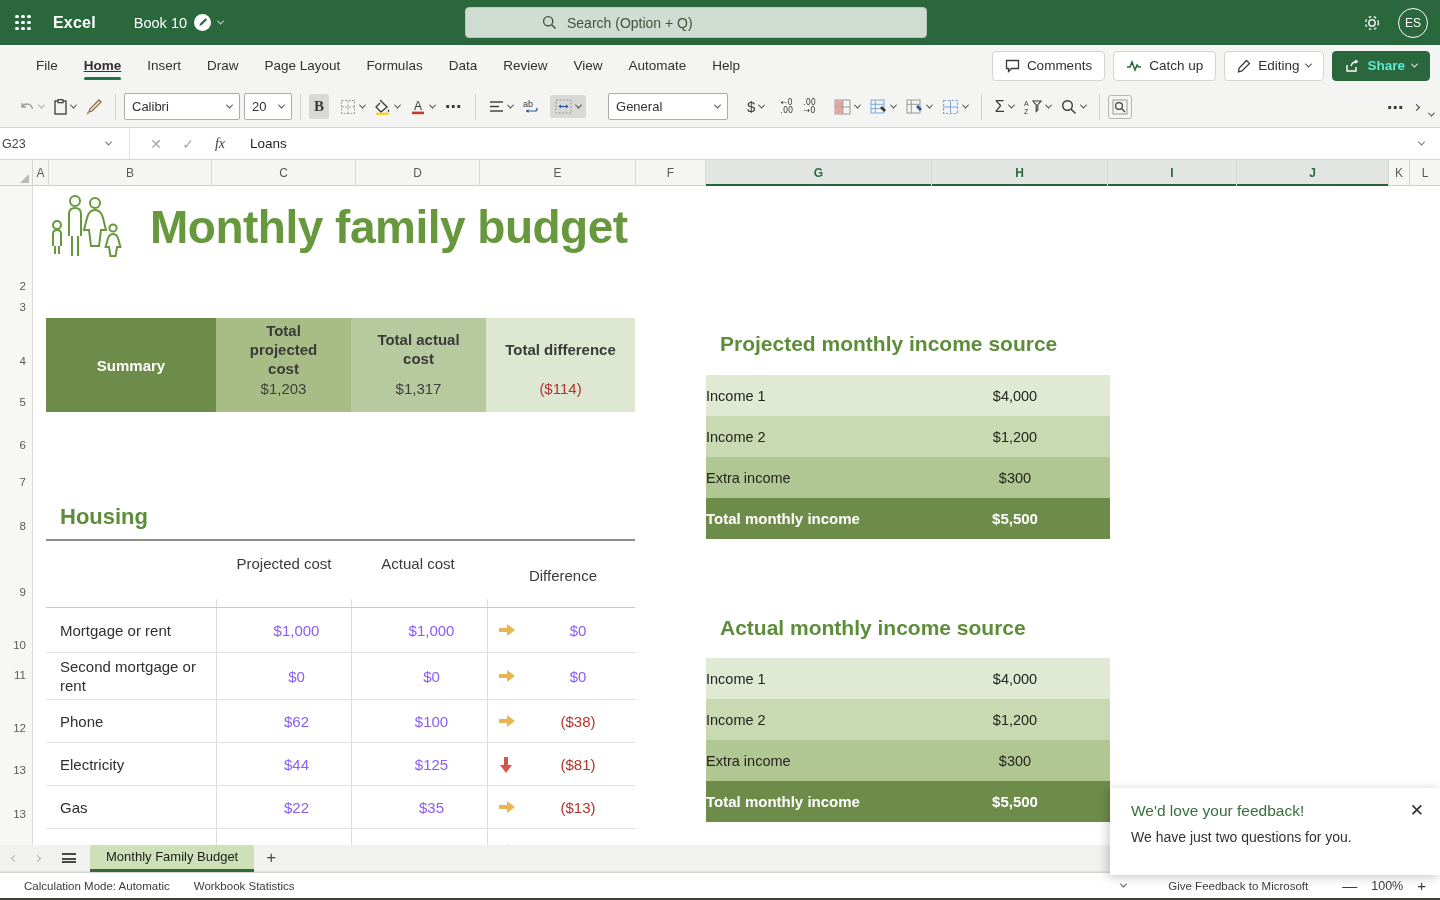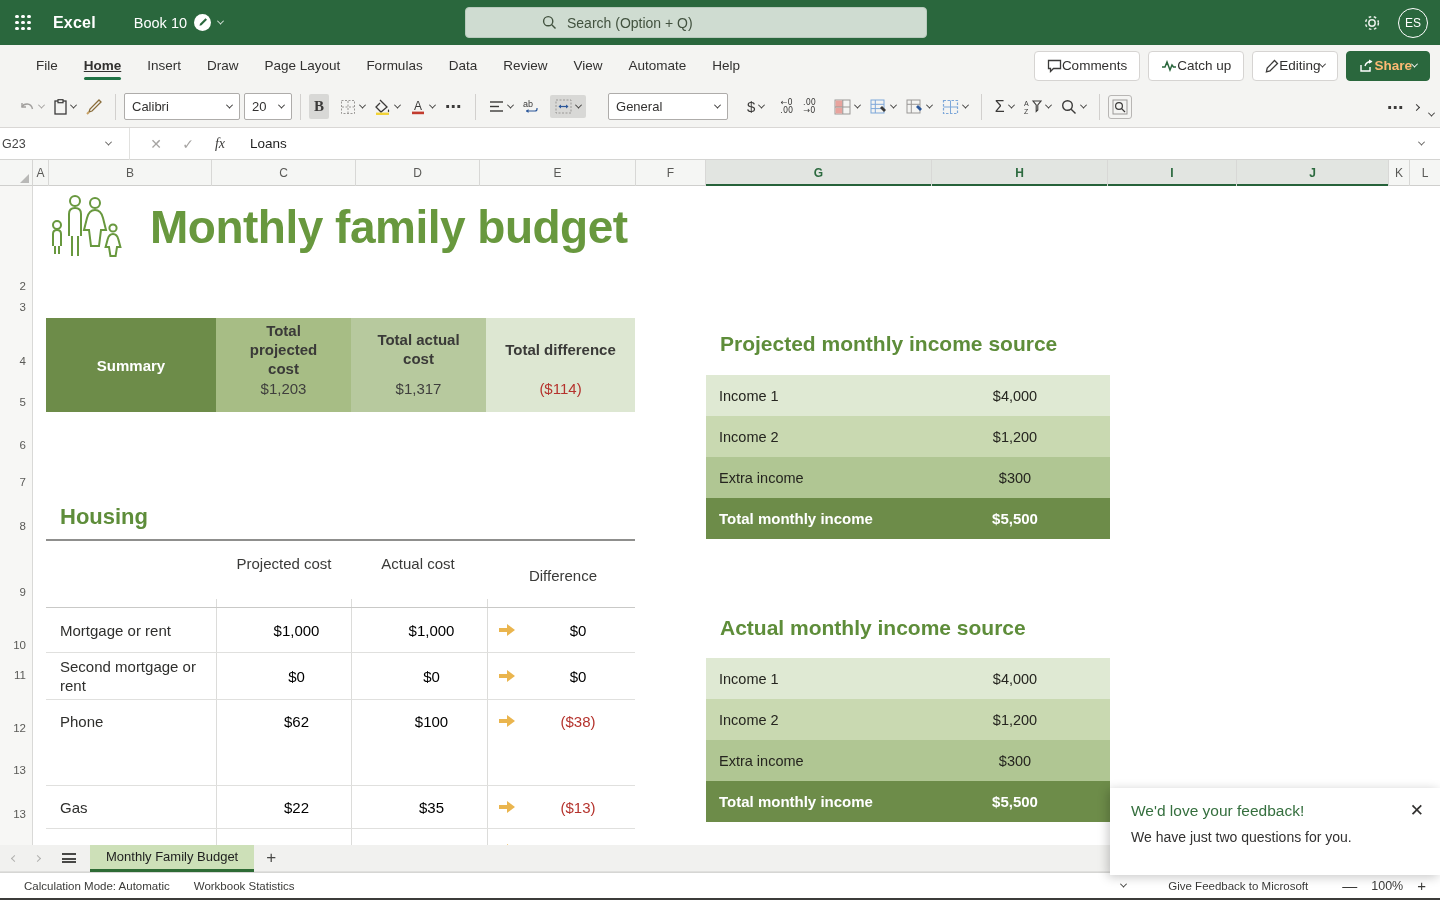--- a/index.html
+++ b/index.html
@@ -20,22 +20,22 @@
   .top-right { position:absolute; right:12px; top:0; height:45px; display:flex; align-items:center; gap:16px; }
   .avatar { width:30px; height:30px; border-radius:50%; border:1.6px solid #fff; color:#fff; font-size:12px; display:flex; align-items:center; justify-content:center; cursor:pointer; }
 
   
   .menubar { position:absolute; left:0; top:45px; width:1440px; height:41px; background:#f4f4f2; display:flex; align-items:center;padding-left:15px; }
   .mtab { font-size:13.5px; color:#323130; padding:0 13px; height:41px; display:flex; align-items:center; cursor:pointer; position:relative; }
   .mtab:first-child { margin-left:8px; }
   .mtab.active { font-weight:bold;text-decoration:underline; }
   .mtab.active::after { content:""; position:absolute; left:13px; right:13px; bottom:6px; height:3px; background:#217346; border-radius:2px; }
   .menu-right { position:absolute; right:10px; top:0; height:41px; display:flex; align-items:center; gap:8px; }
-  .mbtn { height:30px; background:#fff; border:1px solid #d6d4d2; border-radius:4px; display:flex; align-items:center; padding:0 12px; font-size:13.5px; color:#323130; cursor:pointer; }
-  .mbtn.share { background:#2a673d; border-color:#2a673d; color:#fdba74; font-weight:bold; }
+  .mbtn { height:30px; background:#fff; border:1px solid #d6d4d2; border-radius:4px; display:flex; align-items:center; gap:7px; padding:0 12px; font-size:13.5px; color:#323130; cursor:pointer; }
+  .mbtn.share { background:#2a673d; border-color:#2a673d; color:#5eead4; font-weight:bold; }
   .mbtn svg { flex:0 0 auto; }
 
   
   .toolbar { position:absolute; left:0; top:86px; width:1440px; height:42px; background:#f4f4f2; border-bottom:1px solid #d9d7d5; display:flex; align-items:center; padding-left:14px; }
   .tbtn { display:flex; align-items:center; gap:4px; padding:4px 5px; border-radius:2px; color:#3b3a39; cursor:pointer; }
   .tbtn.boxed { background:#d8d8d6; }
   .tdiv { width:1px; height:26px; background:#d2d0ce; margin:0 8px; }
   .tsel { height:27px; background:#fff; border:1px solid #aeacaa; border-radius:2px; display:flex; align-items:center; justify-content:space-between; padding:0 7px; font-size:13px; color:#323130; cursor:pointer; }
   .decic { font-size:8px; line-height:8px; text-align:center; color:#3b3a39; font-family:"DejaVu Sans",sans-serif; cursor:pointer; }
   .bold-b { font-weight:bold; font-size:15px; font-family:"Liberation Serif",serif; }
@@ -73,37 +73,37 @@
   .sum-col .v { height:32px; text-align:center; color:#3f3f3d; }
   .c1 { width:135px; background:#a7bd85; } .c2 { width:135px; background:#b7c99e; } .c3 { width:149px; background:#dde7d2; }
 
   
   .housing-h { position:absolute; left:27px; top:318px; font-size:22px; font-weight:bold; color:#5e8d3a; }
   .rule { position:absolute; left:13px; top:353px; width:589px; height:2px; background:#8f8f8d; }
   .hcolh { position:absolute; width:100px; text-align:center; font-size:15px; color:#3a3a38; line-height:22px; }
   .vline { position:absolute; width:1px; background:#dcdcda; top:413px; bottom:0; }
   .hrow { position:absolute; left:13px; width:589px; border-top:1px solid #e0e0de; }
   .hrow .lbl { position:absolute; left:14px; top:0; bottom:0; width:165px; display:flex; align-items:center; font-size:15px; color:#2f2f2d; line-height:19px; }
-  .cellv { position:absolute; top:0; bottom:0; display:flex; align-items:center; justify-content:center; font-size:15px; color:#000000; }
+  .cellv { position:absolute; top:0; bottom:0; display:flex; align-items:center; justify-content:center; font-size:15px; color:#8b5cf6; }
   .pv { left:193px; width:115px; } .av { left:328px; width:115px; }
   .dv { left:492px; width:80px; }
   .v-true { color:#b5332d !important; }
   .arrbox { position:absolute; left:452px; top:0; bottom:0; display:flex; align-items:center; }
   .arr { position:relative; width:17px; height:13px; }
   .arr::before { content:""; position:absolute; left:1px; top:4.5px; width:8px; height:4px; background:#eab54e; }
   .arr::after { content:""; position:absolute; left:9px; top:0.5px; border-left:8px solid #eab54e; border-top:6px solid transparent; border-bottom:6px solid transparent; }
   .arr.v-down { transform:rotate(90deg); }
   .arr.v-down::before { background:#d4574e; }
   .arr.v-down::after { border-left-color:#d4574e; }
 
   
   .inc-h { position:absolute; font-size:21px; font-weight:bold; color:#5e8d3a; }
   .income { position:absolute; left:673px; width:404px; }
   .irow { height:41px; display:flex; align-items:center; font-size:14.5px; color:#25251f; }
-  .irow .il { flex:1; padding-left:13px; }
+  .irow .il { flex:1; }
   .irow .iv { width:190px; text-align:center; }
   .income .irow:nth-child(1) { background:#dfe9d3; }
   .income .irow:nth-child(2) { background:#c9d9b1; }
   .income .irow:nth-child(3) { background:#b0c693; }
   .income .irow:nth-child(4) { background:#6d8c49; color:#fff; font-weight:bold; font-size:15px; }
 
   
   .popup { position:absolute; left:1110px; top:788px; width:330px; height:87px; background:#fff; box-shadow:-2px 2px 10px rgba(0,0,0,.22); z-index:30; padding:14px 20px 0 21px; }
   .popup .t { color:#356f3e; font-size:15.5px; }
   .popup .m { color:#323130; font-size:14px; margin-top:9px; }
@@ -498,20 +498,29 @@
   </div>
   <div class="hrow" style="top:513px;height:43px">
     <div class="lbl">Phone</div>
     <div class="cellv pv">$62</div>
     <div class="cellv av">$100</div>
     <div class="arrbox">
         <span class="arr v-right"></span>
       </div>
     <div class="cellv dv v-true">($38)</div>
   </div>
+  <div class="hrow" style="top:556px;height:43px">
+    <div class="lbl">Electricity</div>
+    <div class="cellv pv">$44</div>
+    <div class="cellv av">$125</div>
+    <div class="arrbox">
+        <span class="arr v-down"></span>
+      </div>
+    <div class="cellv dv v-true">($81)</div>
+  </div>
   <div class="hrow" style="top:599px;height:43px">
     <div class="lbl">Gas</div>
     <div class="cellv pv">$22</div>
     <div class="cellv av">$35</div>
     <div class="arrbox">
         <span class="arr v-right"></span>
       </div>
     <div class="cellv dv v-true">($13)</div>
   </div>
   <div class="hrow" style="top:642px;height:43px">

